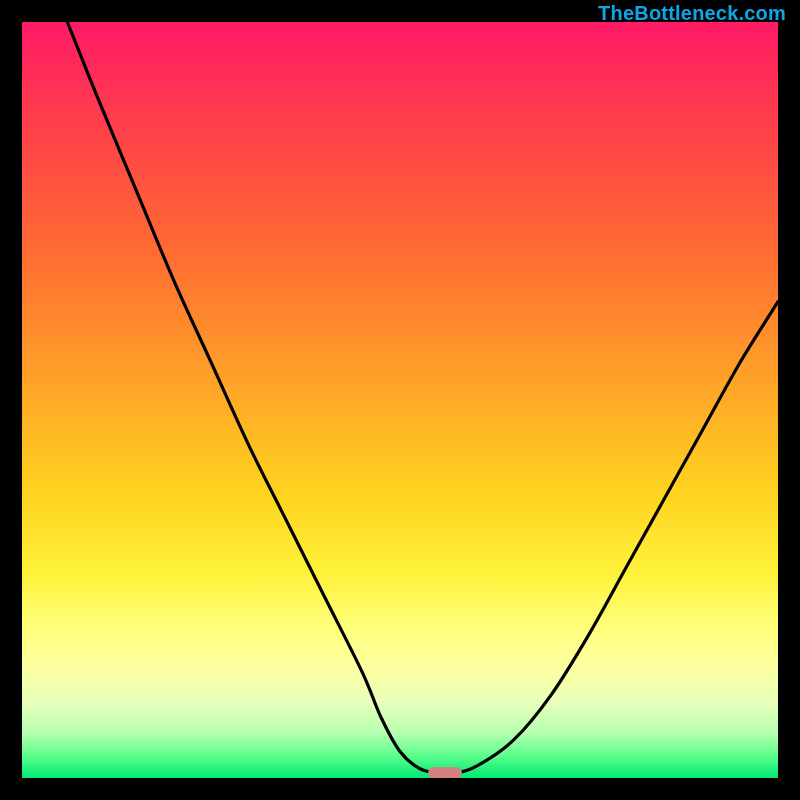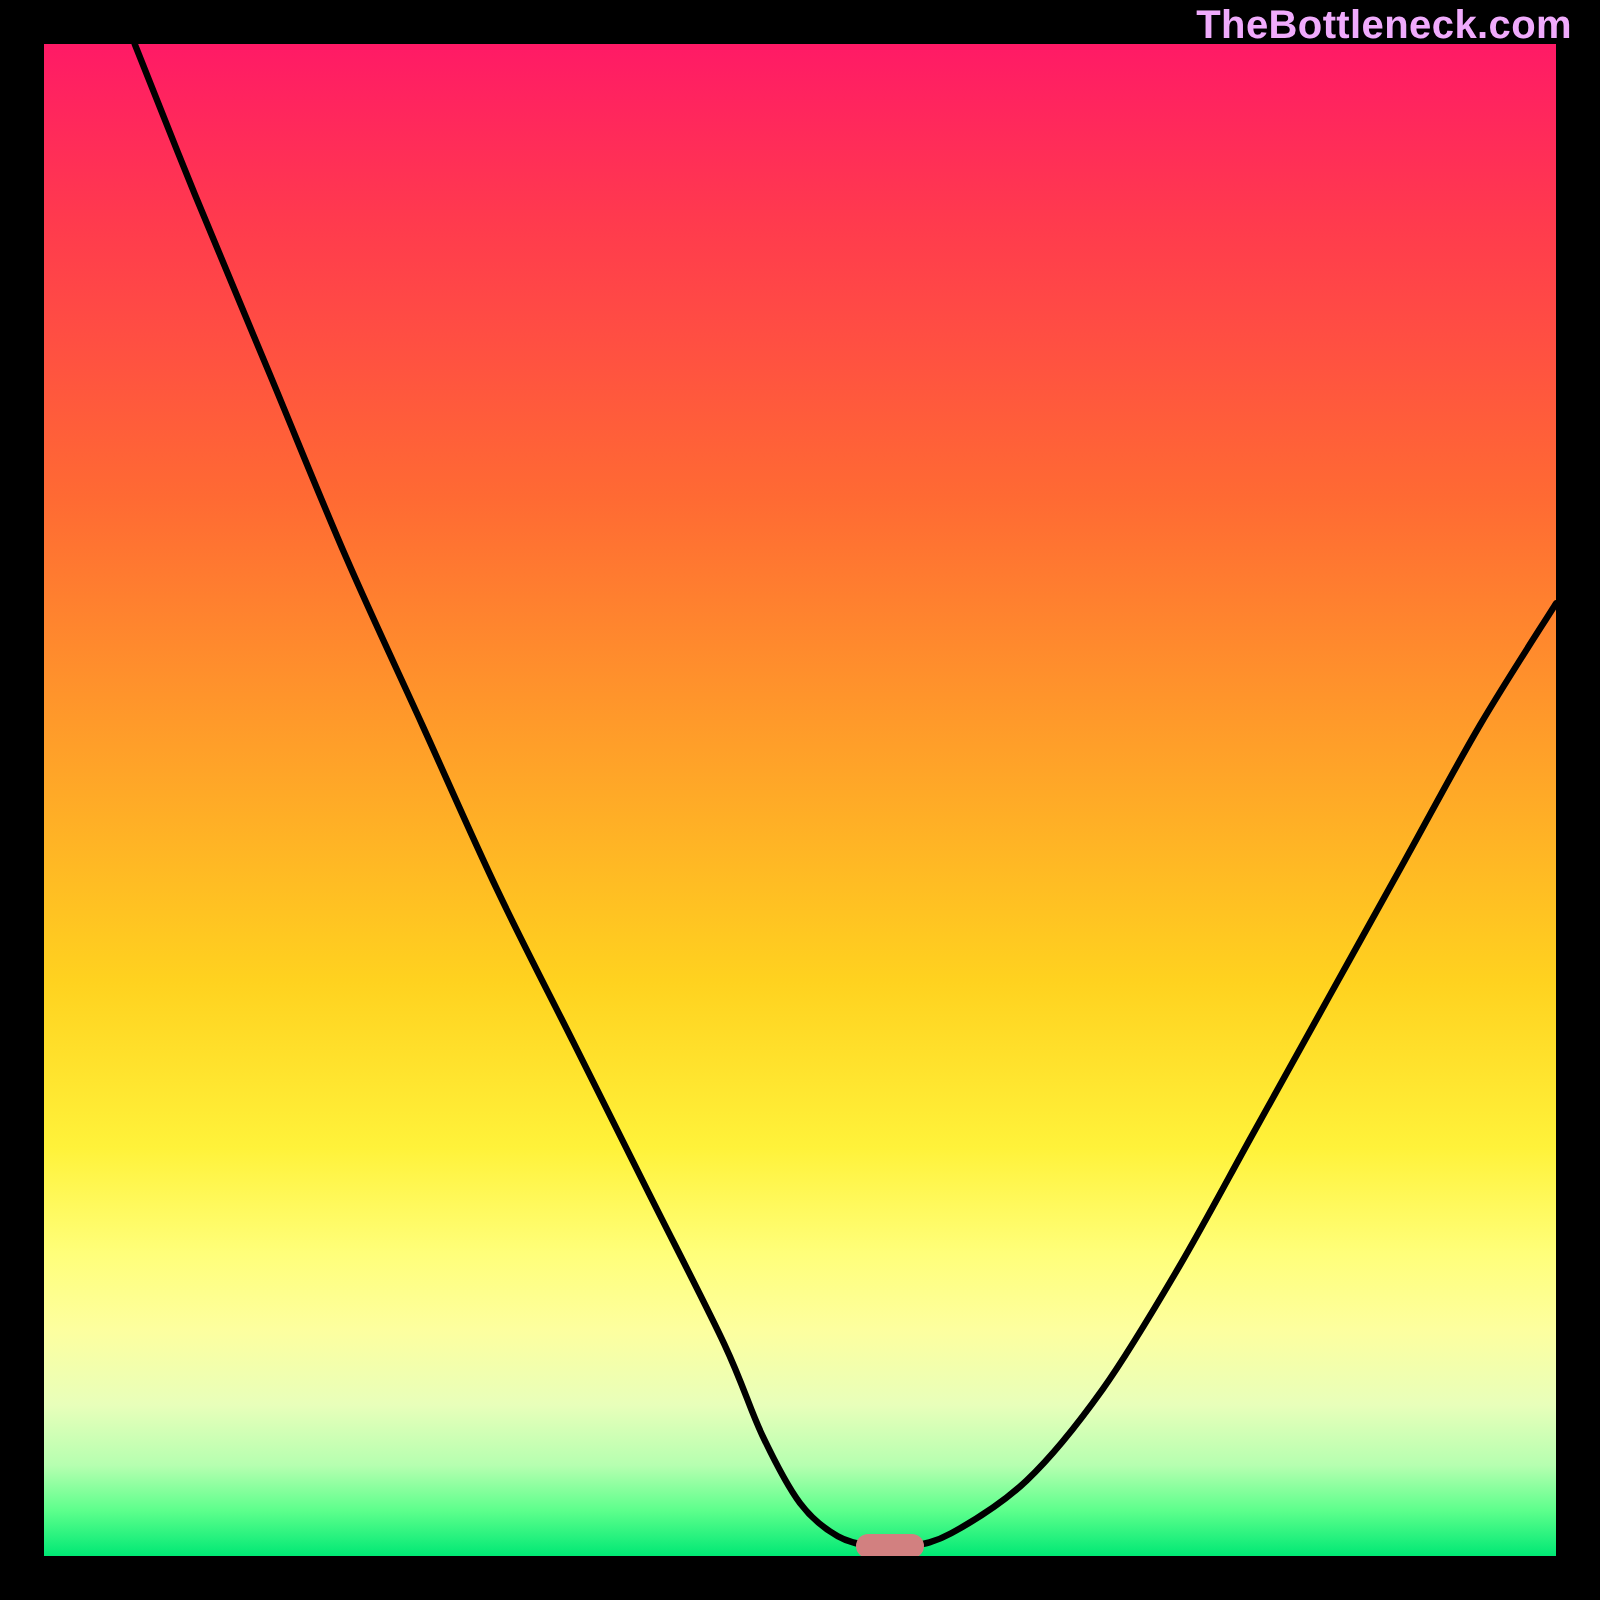--- a/index.html
+++ b/index.html
@@ -48,21 +48,21 @@
     width: 100%;
     height: 100%;
   }
   .watermark {
     position: absolute;
     top: 2px;
     right: 14px;
     font-family: Arial, Helvetica, sans-serif;
     font-size: 20px;
     font-weight: 600;
-    color: #f0abfc;
+    color: #0ea5e9;
     letter-spacing: 0.2px;
   }
   .marker {
     position: absolute;
     width: 34px;
     height: 12px;
     background: #d28080;
     border-radius: 6px;
     transform: translate(-50%, -50%);
   }

